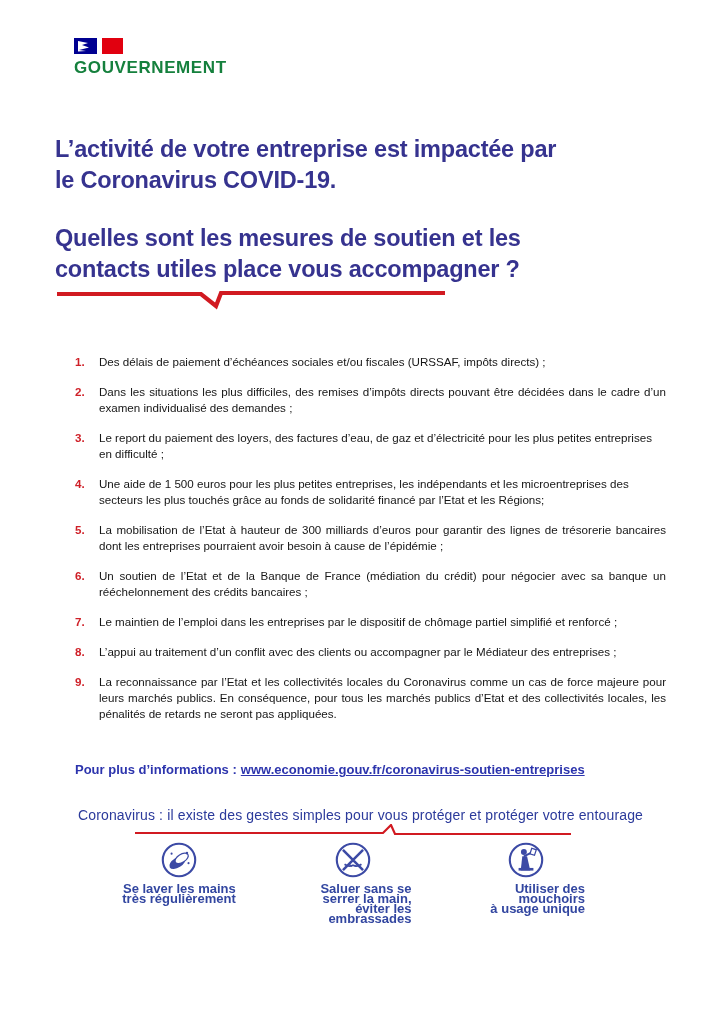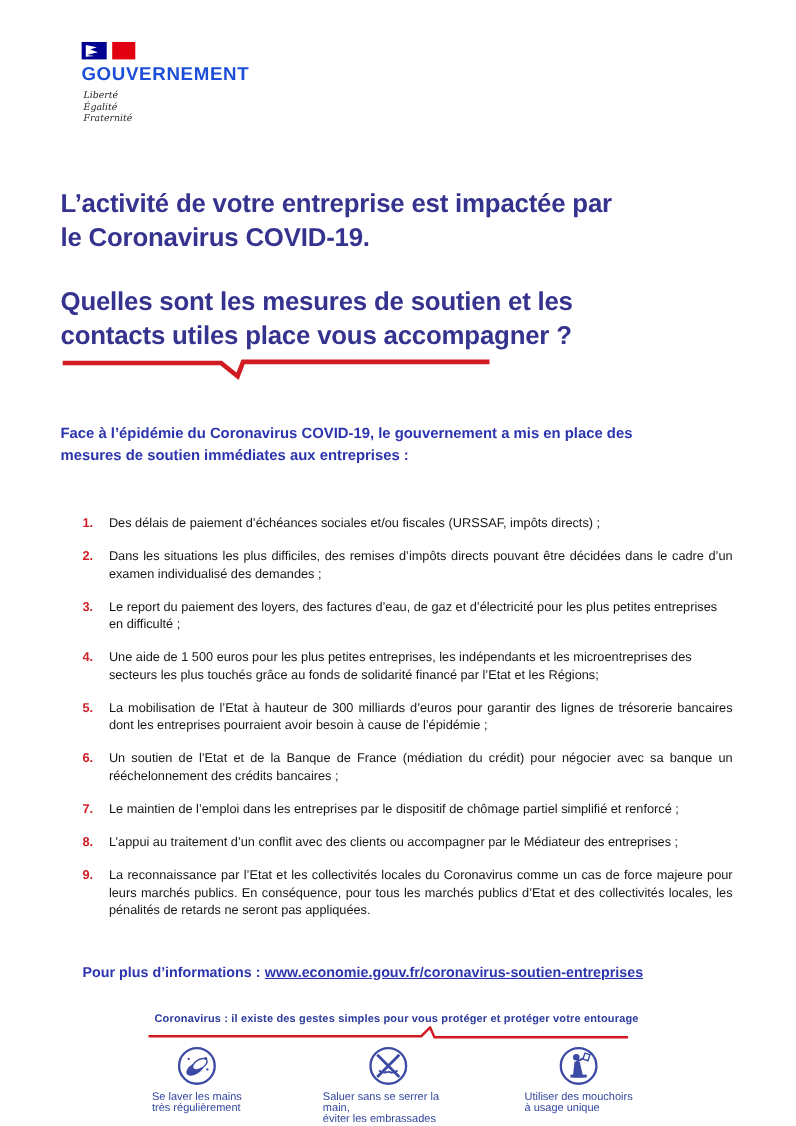--- a/index.html
+++ b/index.html
@@ -13,21 +13,21 @@
     box-sizing:border-box;
     padding:38px 58px 0 55px;
     color:#111111;
   }
 
   
   .logo { margin-left:19px; }
   .logo-flag { display:block; }
   .logo-brand {
     font-size:17px; font-weight:bold; letter-spacing:0.6px;
-    color:#1d4ed8; margin-top:3px;
+    color:#15803d; margin-top:3px;
   }
   .logo-motto {
     font-family:"DejaVu Serif", serif;
     font-style:italic; font-size:8.5px; line-height:10.5px;
     color:#222; margin-top:4px; margin-left:2px;
   }
 
   
   .main-title {
     margin:56px 0 0 0;
@@ -58,72 +58,63 @@
     margin:40px 0 0 20px;
     font-size:13px; font-weight:bold; color:#2c34ad;
   }
   .info-line a {
     color:#2c34ad; text-decoration:underline; cursor:pointer; margin-left:4px;
   }
 
   
   .footer { margin-top:30px; text-align:center; }
   .footer-title {
-    font-size:10px; font-weight:bold; color:#2b3a9b; letter-spacing:0.15px;
+    font-size:14px; font-weight:normal; color:#2b3a9b; letter-spacing:0.15px;
   }
   .footer-underline { display:block; margin:1px auto 4px auto; transform:translateX(-8px); }
   .gestures {
     display:flex; justify-content:space-between;
     width:465px; margin:2px auto 0 auto; transform:translateX(-8px);
   }
   .gesture { width:118px; display:flex; flex-direction:column; align-items:center; }
   .gesture svg { width:36px; height:36px; }
   .caption {
     margin-top:6px;
-    font-size:10px; line-height:10px; font-weight:normal;
-    color:#3246a0; white-space:pre-line; text-align:left;
+    font-size:13px; line-height:10px; font-weight:bold;
+    color:#3246a0; white-space:pre-line; text-align:right;
   }
 </style>
 </head>
 <body>
 
 <div class="page">
 
   <div class="logo">
     <svg class="logo-flag" width="50" height="17" viewBox="0 0 50 17">
       <rect x="0" y="0" width="23" height="16" fill="#000091"></rect>
       <path d="M4 3 L14 5 L8 7 L15 9.5 L5 12 L12 13 L4 13.5 Z" fill="#ffffff"></path>
       <rect x="28" y="0" width="21" height="16" fill="#e1000f"></rect>
     </svg>
     <div class="logo-brand">GOUVERNEMENT</div>
-    <div class="logo-motto">
-      <div>Liberté</div>
-      <div>Égalité</div>
-      <div>Fraternité</div>
-    </div>
   </div>
 
   <h1 class="main-title">
     <div>L’activité de votre entreprise est impactée par</div>
     <div>le Coronavirus COVID-19.</div>
   </h1>
 
   <h1 class="main-title question-title">
     <div>Quelles sont les mesures de soutien et les</div>
     <div>contacts utiles place vous accompagner ?</div>
   </h1>
 
   <svg class="title-underline" width="392" height="20" viewBox="0 0 392 20">
     <polyline points="2,4 146,4 161,16 166,3 390,3" fill="none" stroke="#d11a21" stroke-width="4.2" stroke-linejoin="miter"></polyline>
   </svg>
 
-  <div class="intro">
-    <div>Face à l’épidémie du Coronavirus COVID-19, le gouvernement a mis en place des</div>
-    <div>mesures de soutien immédiates aux entreprises :</div>
-  </div>
 
   <ol class="measures">
     <li class="measure">
       <span class="num">1.</span>
       <span class="txt">Des délais de paiement d’échéances sociales et/ou fiscales (URSSAF, impôts directs) ;</span>
     </li>
     <li class="measure justify">
       <span class="num">2.</span>
       <span class="txt">Dans les situations les plus difficiles, des remises d’impôts directs pouvant être décidées dans le cadre d’un examen individualisé des demandes ;</span>
     </li>

